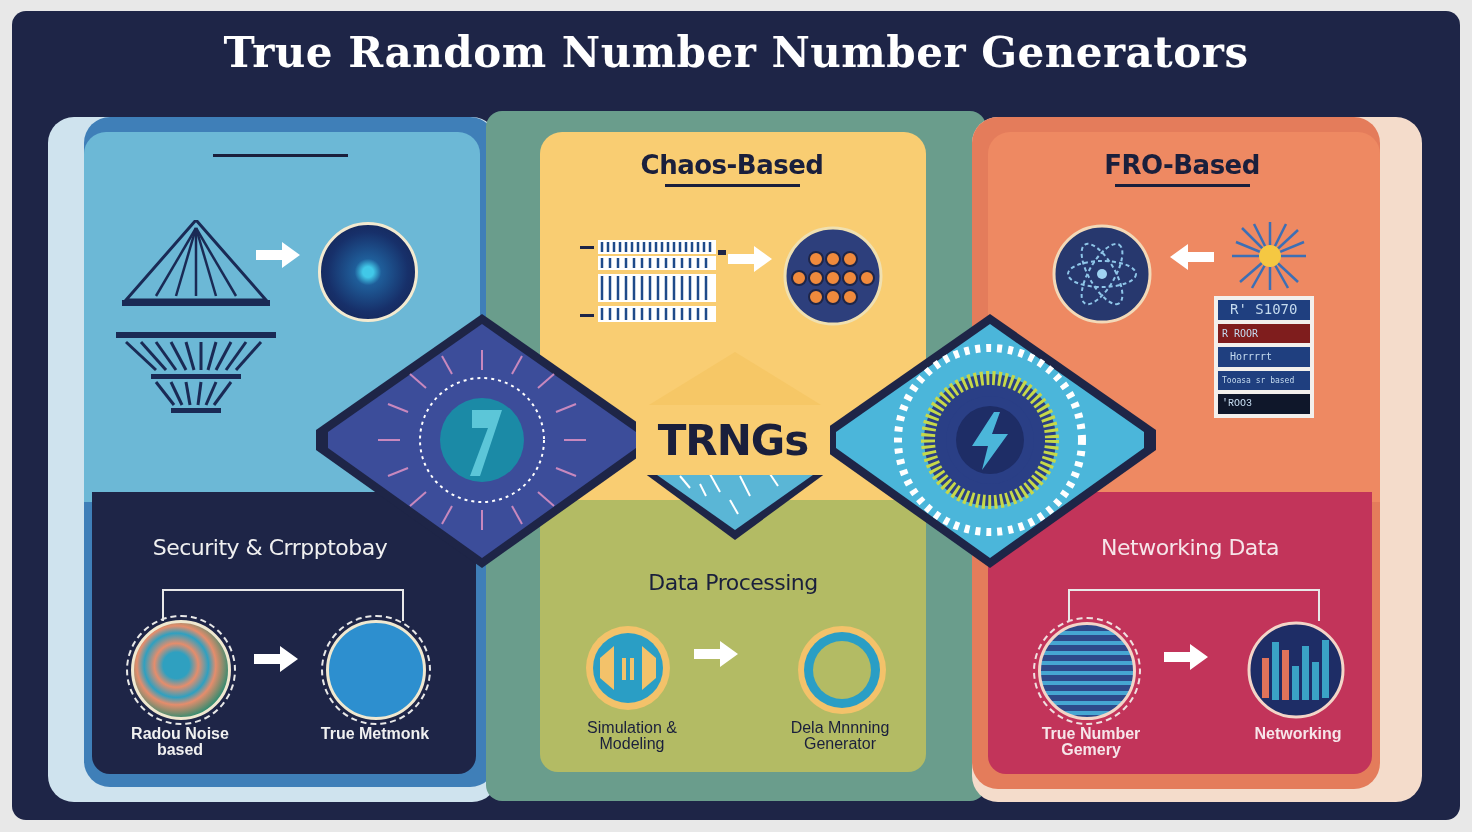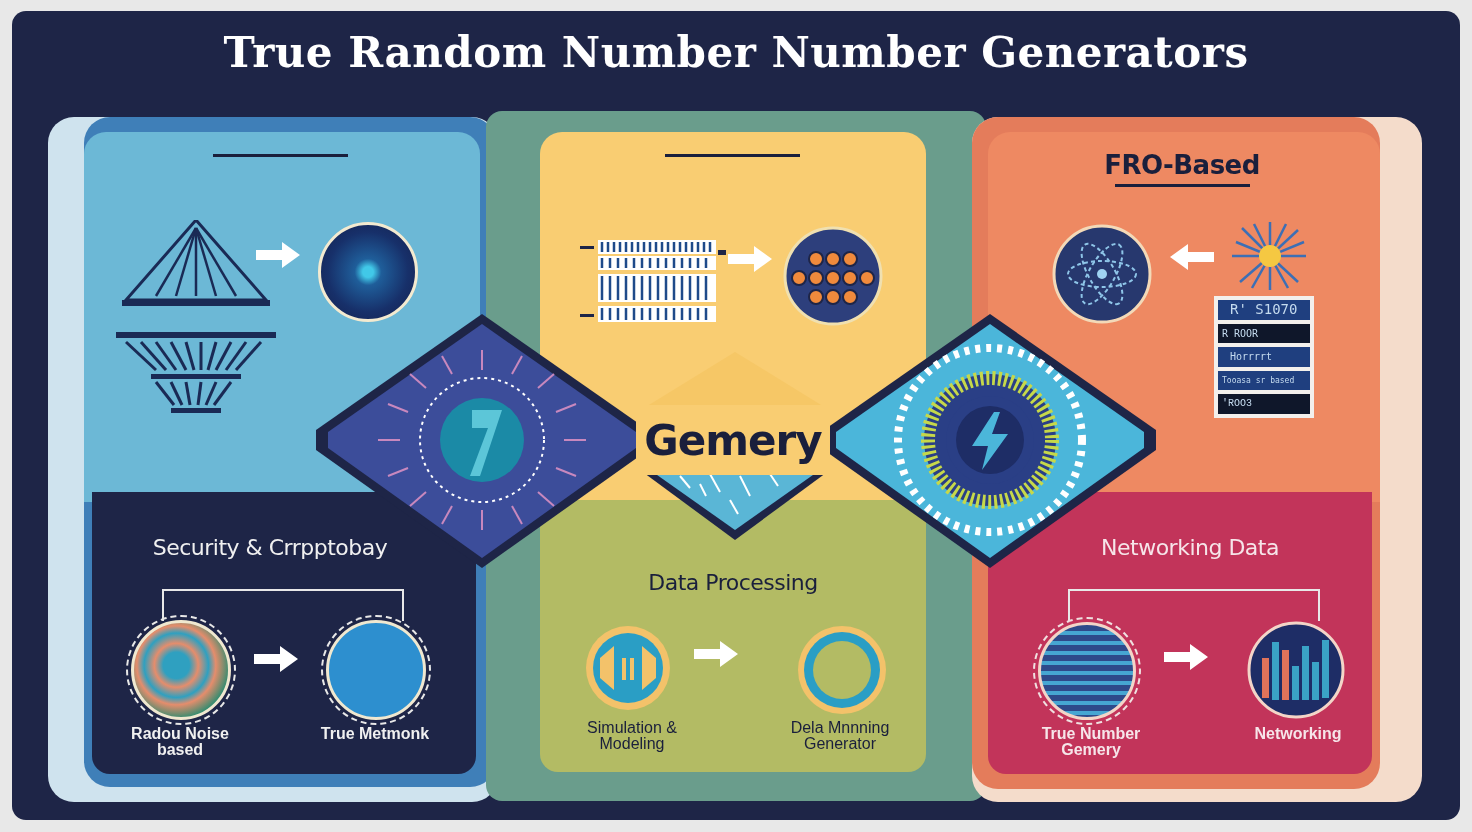--- a/index.html
+++ b/index.html
@@ -86,21 +86,21 @@
   </svg>
 <div class="circle" style="left:326px;top:620px;width:100px;height:100px;background:#2d8fcf;border:3px solid #f0e8d0;outline:2px dashed #e8e8e8;outline-offset:3px;"></div>
 <div class="cap" style="left:120px;top:726px;width:120px;color:#f0f0f0;">Radou Noise based</div>
 <div class="cap" style="left:305px;top:726px;width:140px;color:#f0f0f0;">True Metmonk</div>
 
 <div class="col-outer" style="left:486px;top:111px;width:500px;height:690px;background:#6a9d8c;border-radius:16px;"></div>
 <div class="col-inner" style="left:540px;top:132px;width:386px;height:410px;background:#f9cd72;"></div>
 <div class="col-bottom" style="left:540px;top:500px;width:386px;height:272px;background:#b3bb64;"></div>
 
 <div class="sec-title" style="left:600px;top:150px;width:264px;">
-  <span class="ul"></span>
+  <span>Chaos-Based</span><span class="ul"></span>
 </div>
 
 <svg style="position:absolute;left:578px;top:240px;" width="150" height="84" viewBox="0 0 150 84">
   <g fill="#ffffff">
       <rect x="20" y="0" width="118" height="14"></rect>
       <rect x="20" y="16" width="118" height="14"></rect>
       <rect x="20" y="34" width="118" height="28"></rect>
       <rect x="20" y="66" width="118" height="16"></rect>
     </g>
   <g stroke="#1e4a8a" stroke-width="2.5">
@@ -247,21 +247,21 @@
       <line x1="42" y1="36" x2="26" y2="4"></line>
       <line x1="42" y1="36" x2="76" y2="22"></line>
       <line x1="42" y1="36" x2="8" y2="22"></line>
       <line x1="42" y1="36" x2="60" y2="68"></line>
       <line x1="42" y1="36" x2="24" y2="68"></line>
   </g>
   <circle cx="42" cy="36" r="11" fill="#f5c842"></circle>
 </svg>
 <div style="position:absolute;left:1214px;top:296px;width:100px;height:122px;background:#f3f0ec;padding:4px;display:flex;flex-direction:column;gap:4px;">
   <div style="flex:1;background:#1f3f7f;color:#c5dbef;font-family:'DejaVu Sans Mono',monospace;font-size:14px;line-height:19px;padding-left:12px;overflow:hidden;white-space:nowrap;">R' S1070</div>
-  <div style="flex:1;background:#0f172a;color:#c5dbef;font-family:'DejaVu Sans Mono',monospace;font-size:10px;line-height:19px;padding-left:4px;overflow:hidden;white-space:nowrap;">R ROOR</div>
+  <div style="flex:1;background:#7f1d1d;color:#c5dbef;font-family:'DejaVu Sans Mono',monospace;font-size:10px;line-height:19px;padding-left:4px;overflow:hidden;white-space:nowrap;">R ROOR</div>
   <div style="flex:1;background:#1f3f7f;color:#c5dbef;font-family:'DejaVu Sans Mono',monospace;font-size:10px;line-height:19px;padding-left:12px;overflow:hidden;white-space:nowrap;">Horrrrt</div>
   <div style="flex:1;background:#1f3f7f;color:#c5dbef;font-family:'DejaVu Sans Mono',monospace;font-size:8px;line-height:19px;padding-left:4px;overflow:hidden;white-space:nowrap;">Tooasa sr based</div>
   <div style="flex:1;background:#0f172a;color:#c5dbef;font-family:Liberation Mono, monospace;font-size:10px;line-height:19px;padding-left:4px;overflow:hidden;white-space:nowrap;">'ROO3</div>
 </div>
 
 <div class="sub-title" style="left:1060px;top:535px;width:260px;color:#f6e5e9;">Networking Data</div>
 <div class="connector" style="left:1068px;top:589px;width:252px;height:32px;"></div>
 <div class="circle" style="left:1038px;top:622px;width:98px;height:98px;background:repeating-linear-gradient(180deg,#2e4a8a 0 6px,#46a6d2 6px 10px);border:3px solid #f3d5c8;outline:2px dashed #f0e0e0;outline-offset:3px;"></div>
 <svg class="arrow" style="left:1164px;top:644px;" viewBox="0 0 44 26">
     <polygon points="0,8 26,8 26,0 44,13 26,26 26,18 0,18" fill="#ffffff"></polygon>
@@ -324,13 +324,13 @@
       <line x1="70" y1="4" x2="80" y2="22"></line>
       <line x1="100" y1="6" x2="110" y2="26"></line>
       <line x1="130" y1="4" x2="138" y2="16"></line>
       <line x1="90" y1="30" x2="98" y2="44"></line>
       <line x1="60" y1="14" x2="66" y2="26"></line>
     </g>
 </svg>
 <svg class="hex" style="left:640px;top:348px;" width="190" height="60" viewBox="0 0 190 60">
   <polygon points="95,4 186,60 4,60" fill="#f6c766"></polygon>
 </svg>
-<div class="trngs-box">Gemery</div>
+<div class="trngs-box">TRNGs</div>
 
 </body></html>

